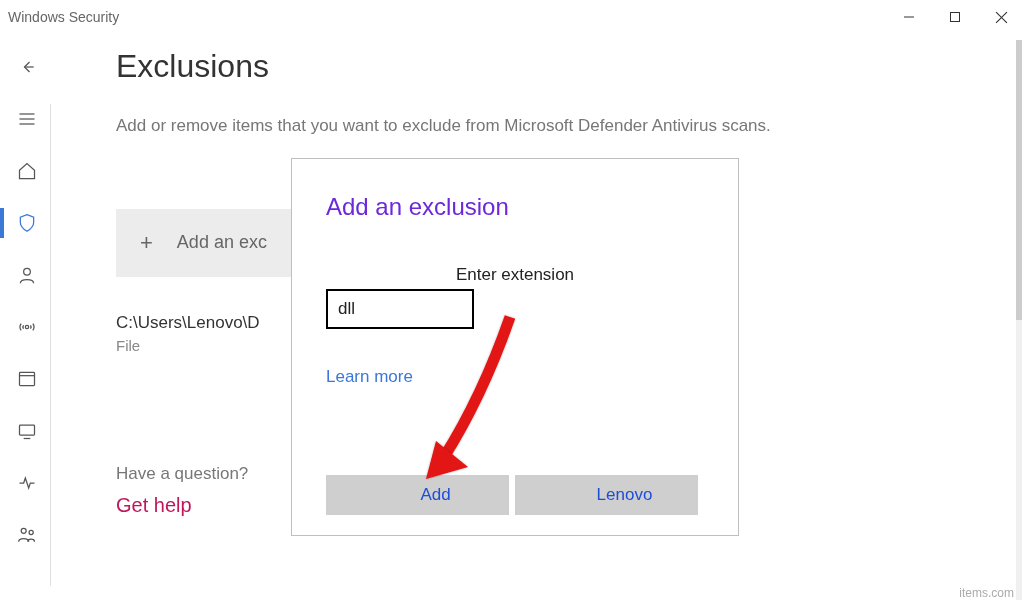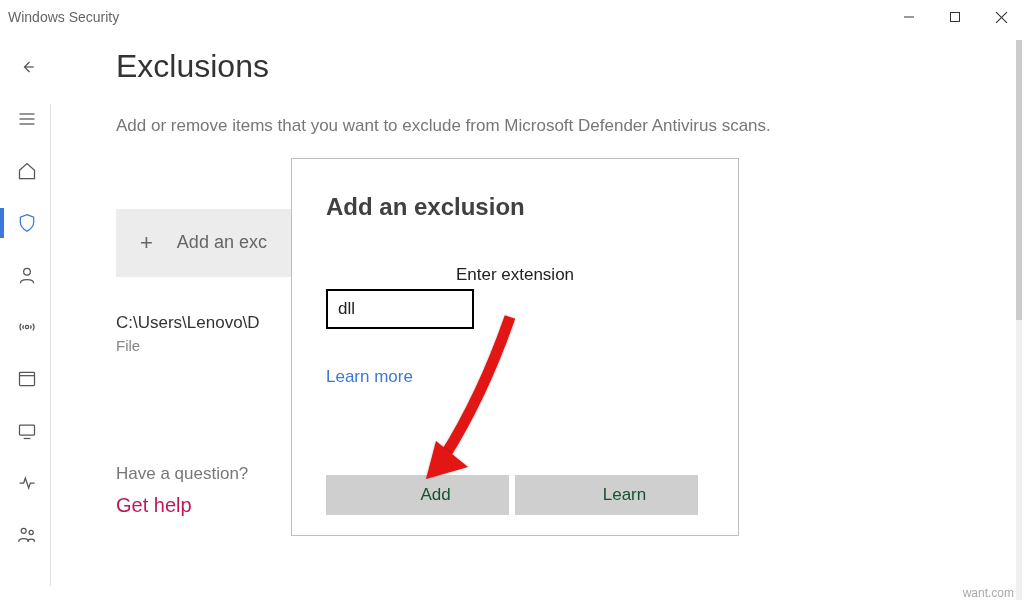--- a/index.html
+++ b/index.html
@@ -29,26 +29,26 @@
     
     .excl-entry { margin-top: 36px; }
     .excl-path { font-size: 17px; color: #333; }
     .excl-type { font-size: 15px; color: #888; margin-top: 4px; }
     
     .question-block { margin-top: 110px; }
     .question-label { font-size: 17px; color: #777; margin-bottom: 10px; }
     .get-help { font-size: 20px; color: #be185d; }
     
     .dialog { position: absolute; left: 291px; top: 158px; width: 448px; height: 378px; background: #fff; border: 1px solid #bfbfbf; padding: 34px 34px 0 34px; }
-    .dialog-title { font-size: 24px; font-weight: 700; color: #404040; margin-bottom: 44px; }
+    .dialog-title { font-size: 24px; font-weight: 400; color: #6d28d9; margin-bottom: 44px; }
     .field-label { font-size: 17px; color: #222; margin-bottom: 4px; text-align: center; }
     .field-input { width: 148px; height: 40px; border: 2px solid #000; padding: 0 10px; font-size: 17px; color: #222; font-family: inherit; }
     .learn-more { display: inline-block; margin-top: 38px; color: #3b78d8; font-size: 17px; }
     .dialog-buttons { position: absolute; left: 34px; bottom: 20px; display: flex; gap: 6px; }
-    .dlg-btn { width: 183px; height: 40px; background: #cfcfcf; border: none; font-size: 17px; color: #14532d; font-family: inherit; padding-left: 36px; }
+    .dlg-btn { width: 183px; height: 40px; background: #cfcfcf; border: none; font-size: 17px; color: #1d4ed8; font-family: inherit; padding-left: 36px; }
     
     .arrow { position: absolute; left: 412px; top: 307px; pointer-events: none; }
     
     .watermark { position: absolute; right: 10px; bottom: 6px; font-size: 12px; color: #aaa; }
     
     .scrollbar { position: absolute; right: 2px; top: 40px; bottom: 6px; width: 6px; background: #f0f0f0; }
     .scroll-thumb { position: absolute; top: 0; width: 6px; height: 280px; background: #ccc; }
   </style>
 </head>
 <body>
@@ -164,31 +164,31 @@
   </div>
 </div>
 
 <div class="dialog">
   <div class="dialog-title">Add an exclusion</div>
   <div class="field-label">Enter extension</div>
   <input class="field-input" value="dll" style="">
   <div><a class="learn-more">Learn more</a></div>
   <div class="dialog-buttons">
     <button class="dlg-btn">Add</button>
-    <button class="dlg-btn">Learn</button>
+    <button class="dlg-btn">Lenovo</button>
   </div>
 </div>
 
 <svg class="arrow" width="120" height="180" viewBox="0 0 120 180">
   <defs>
       <filter id="s">
         <feDropShadow dx="0" dy="0" stdDeviation="1" flood-opacity="0.3"></feDropShadow>
       </filter>
     </defs>
   <path d="M98 10 Q70 90 32 150" stroke="#e31313" stroke-width="11" fill="none" filter="url(#s)"></path>
   <path d="M14 172 L24 134 L56 160 Z" fill="#e31313" filter="url(#s)"></path>
 </svg>
 
 <div class="scrollbar">
   <div class="scroll-thumb"></div>
 </div>
 
-<div class="watermark">want.com</div>
+<div class="watermark">items.com</div>
 
 </body></html>

